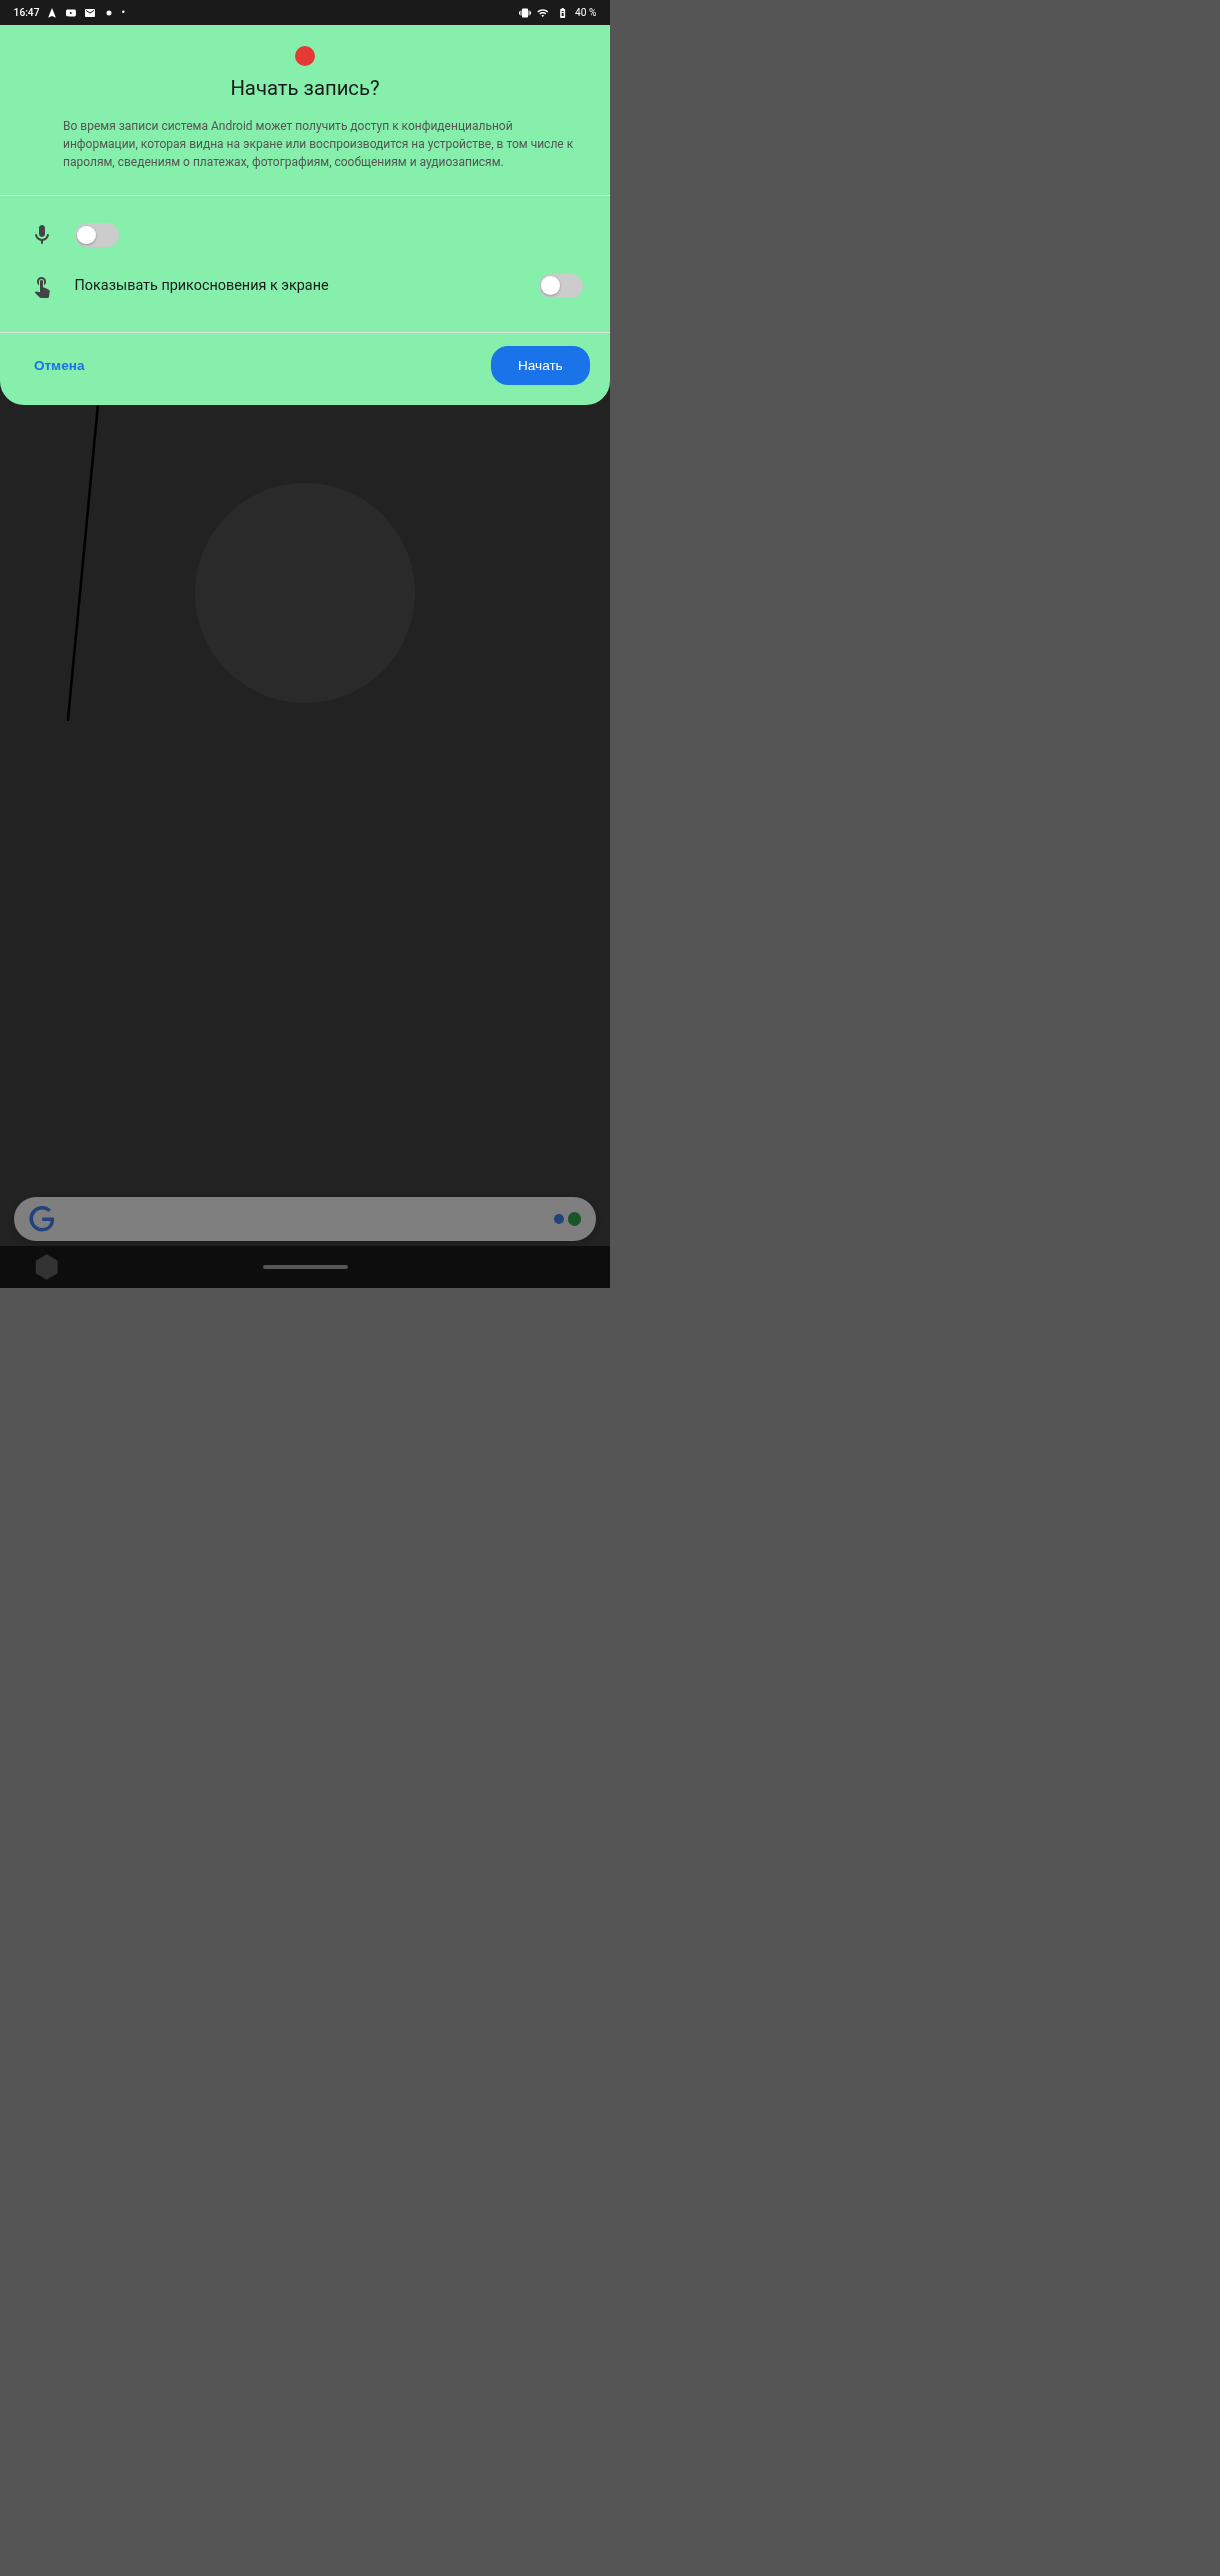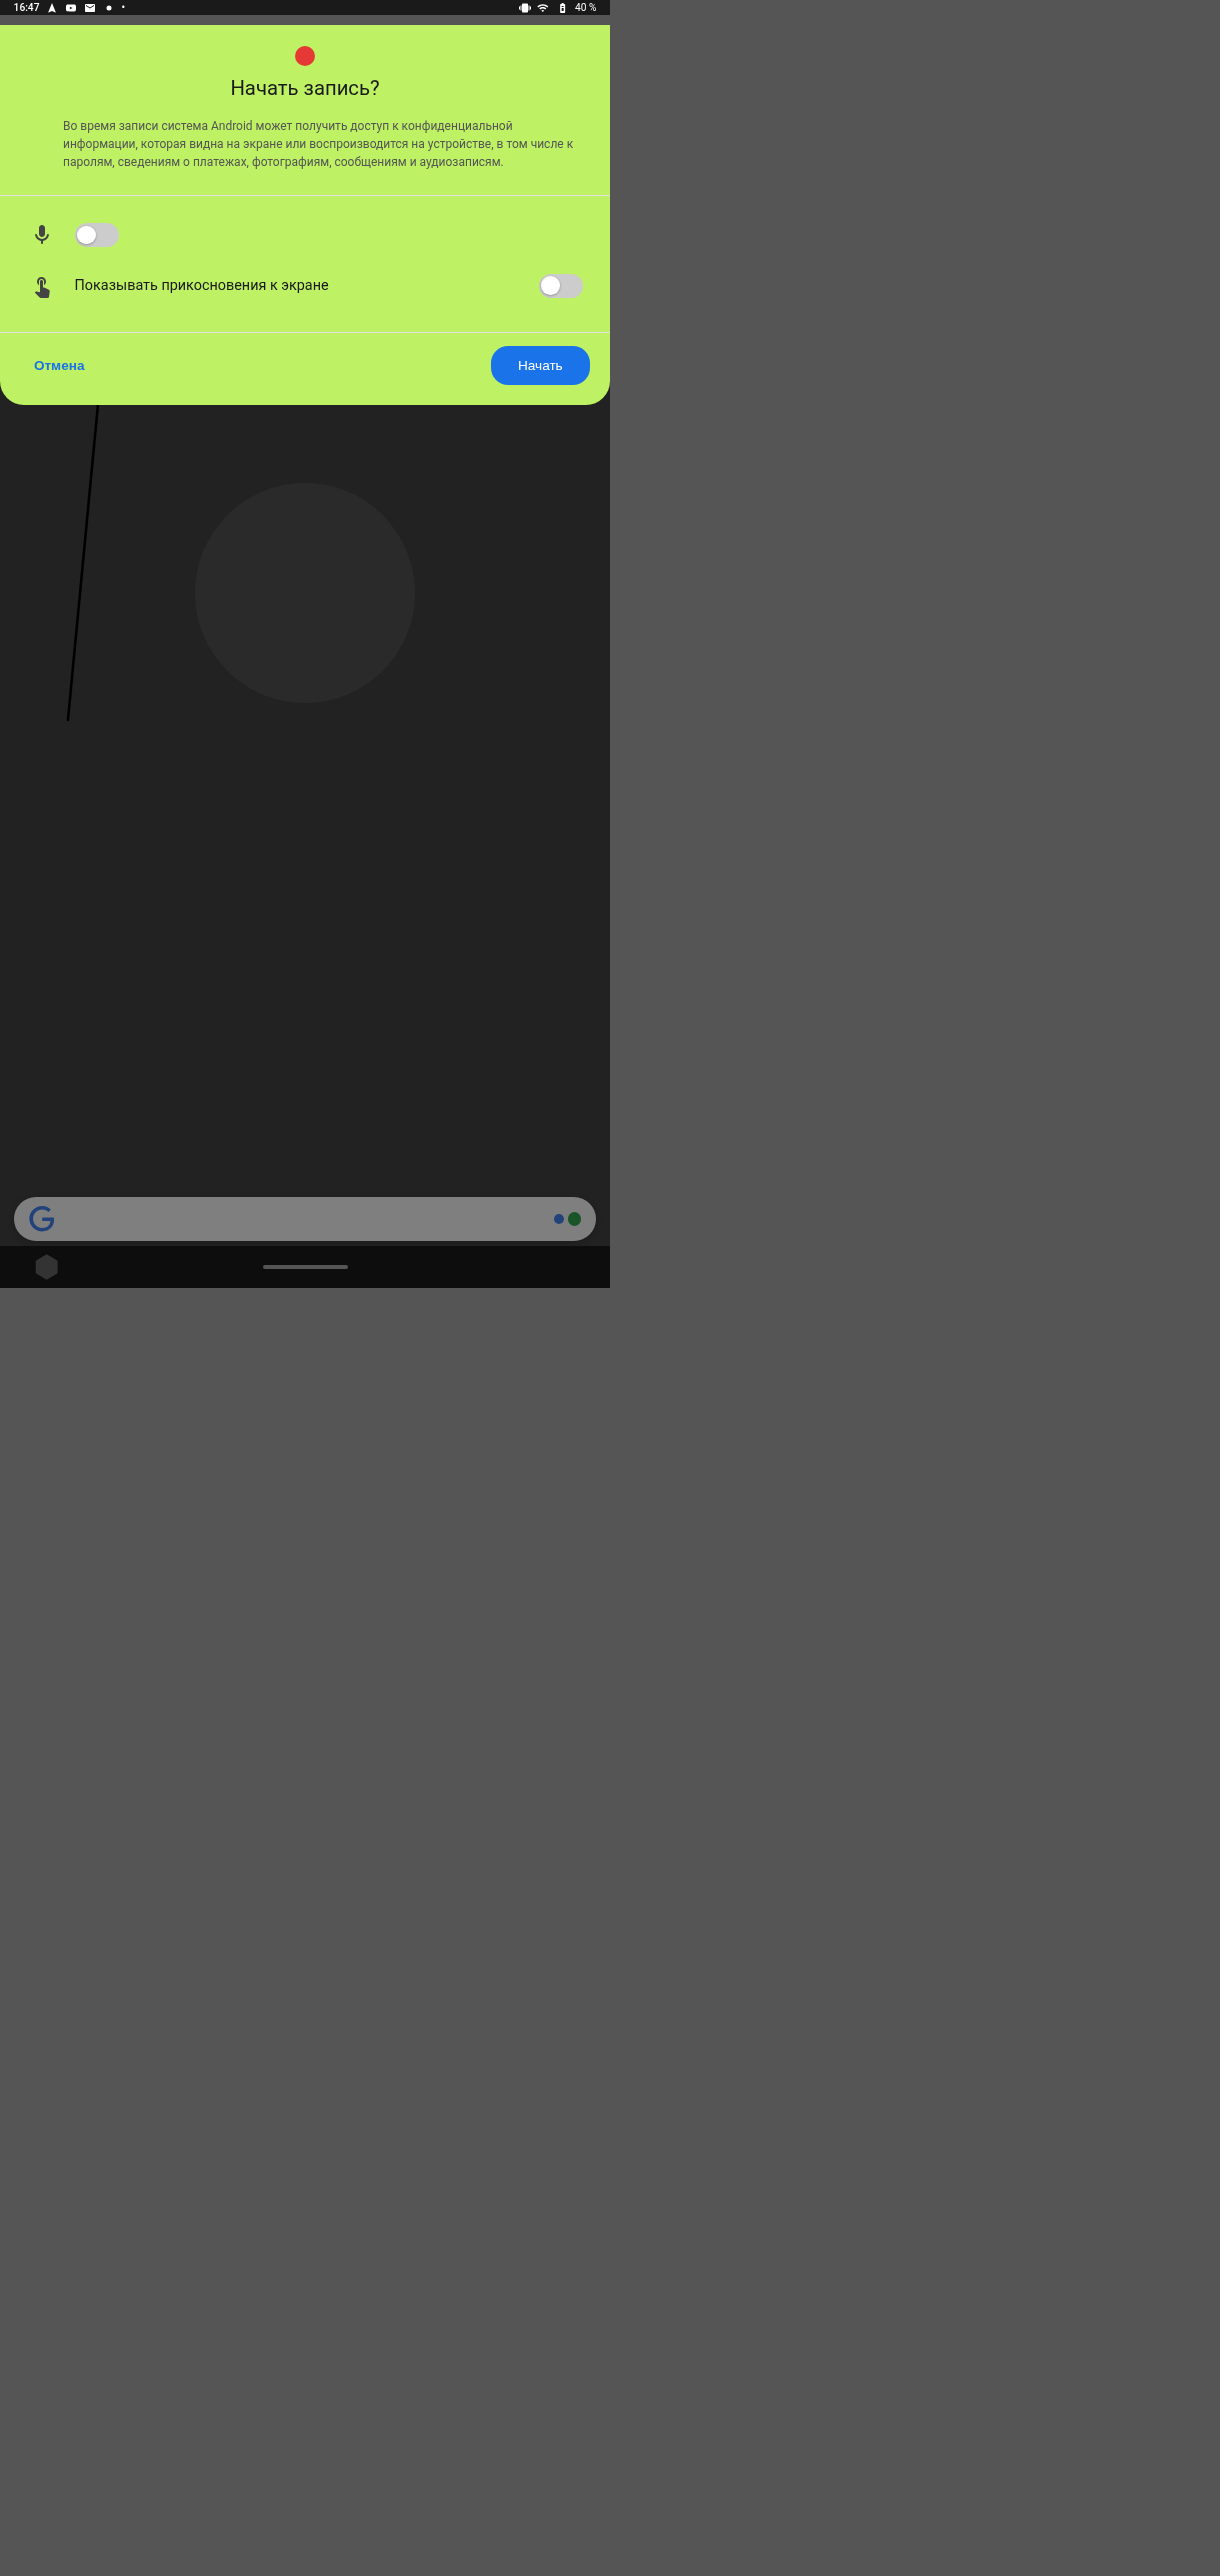--- a/index.html
+++ b/index.html
@@ -10,21 +10,21 @@
       height: 1288px;
       font-family: 'Roboto', Arial, sans-serif;
       background: #555;
       position: relative;
       overflow: hidden;
     }
 
     
     .status-bar {
       width: 100%;
-      height: 15px;
+      height: 25px;
       background: #1a1a1a;
       display: flex;
       align-items: center;
       justify-content: space-between;
       padding: 0 13.6px;
       position: relative;
       z-index: 100;
     }
     .status-left {
       display: flex;
@@ -113,21 +113,21 @@
       background: rgba(0,0,0,0.5);
       z-index: 10;
     }
 
     
     .dialog-card {
       position: absolute;
       top: 25.4px;
       left: 0;
       right: 0;
-      background: #bef264;
+      background: #86efac;
       border-radius: 0 0 24px 24px;
       z-index: 20;
       padding-bottom: 0;
       overflow: hidden;
     }
 
     .dialog-record-dot {
       display: flex;
       justify-content: center;
       padding: 20.3px 0 10.2px;

